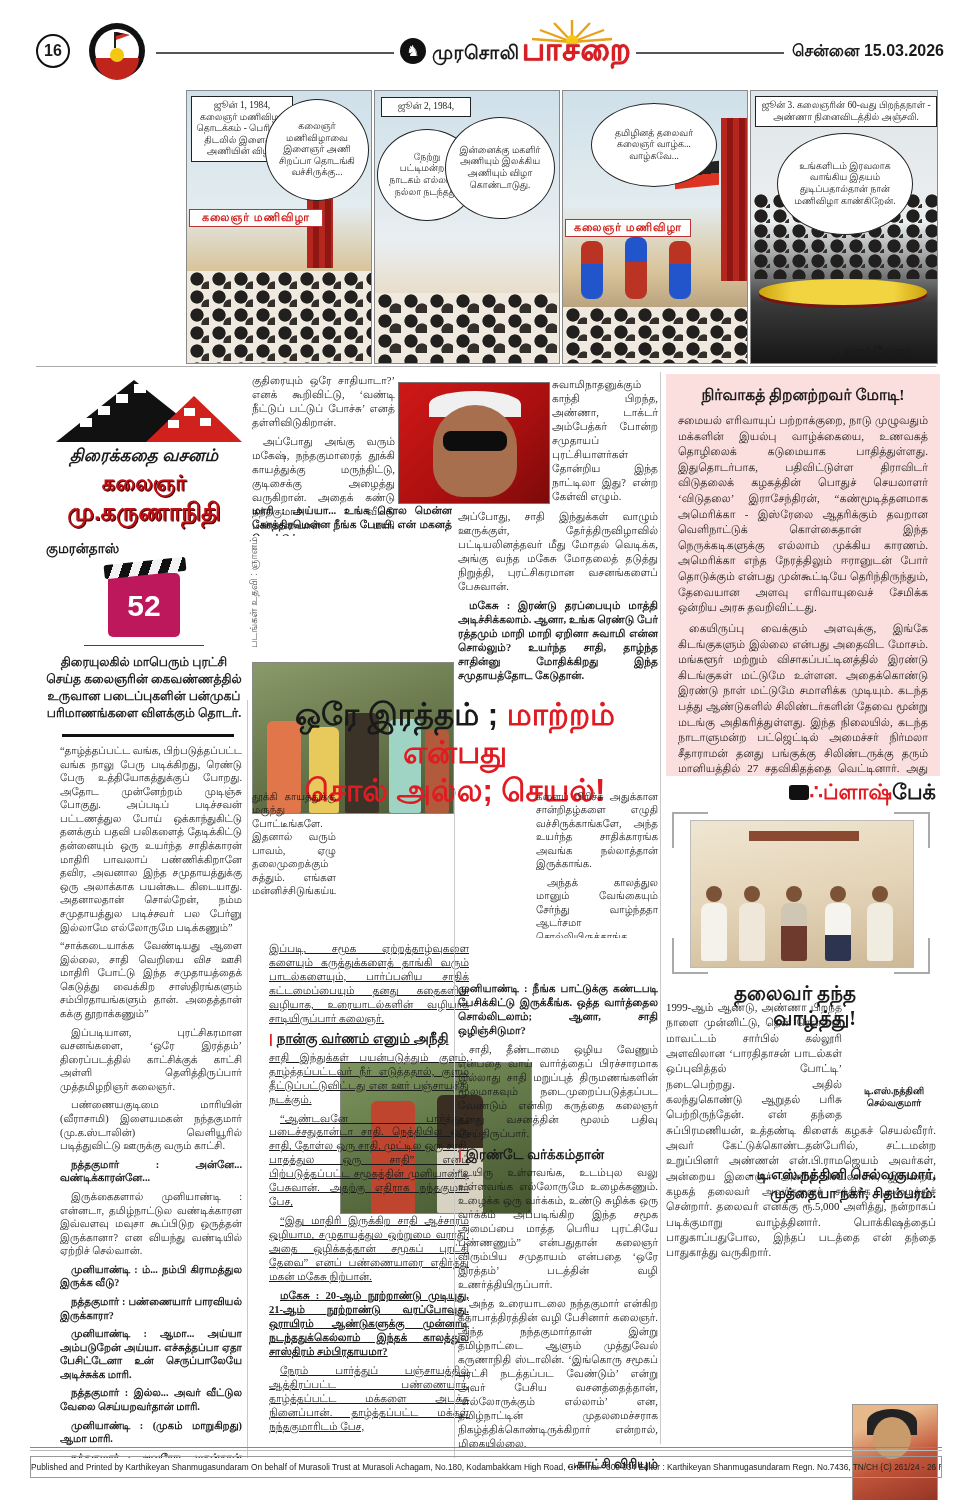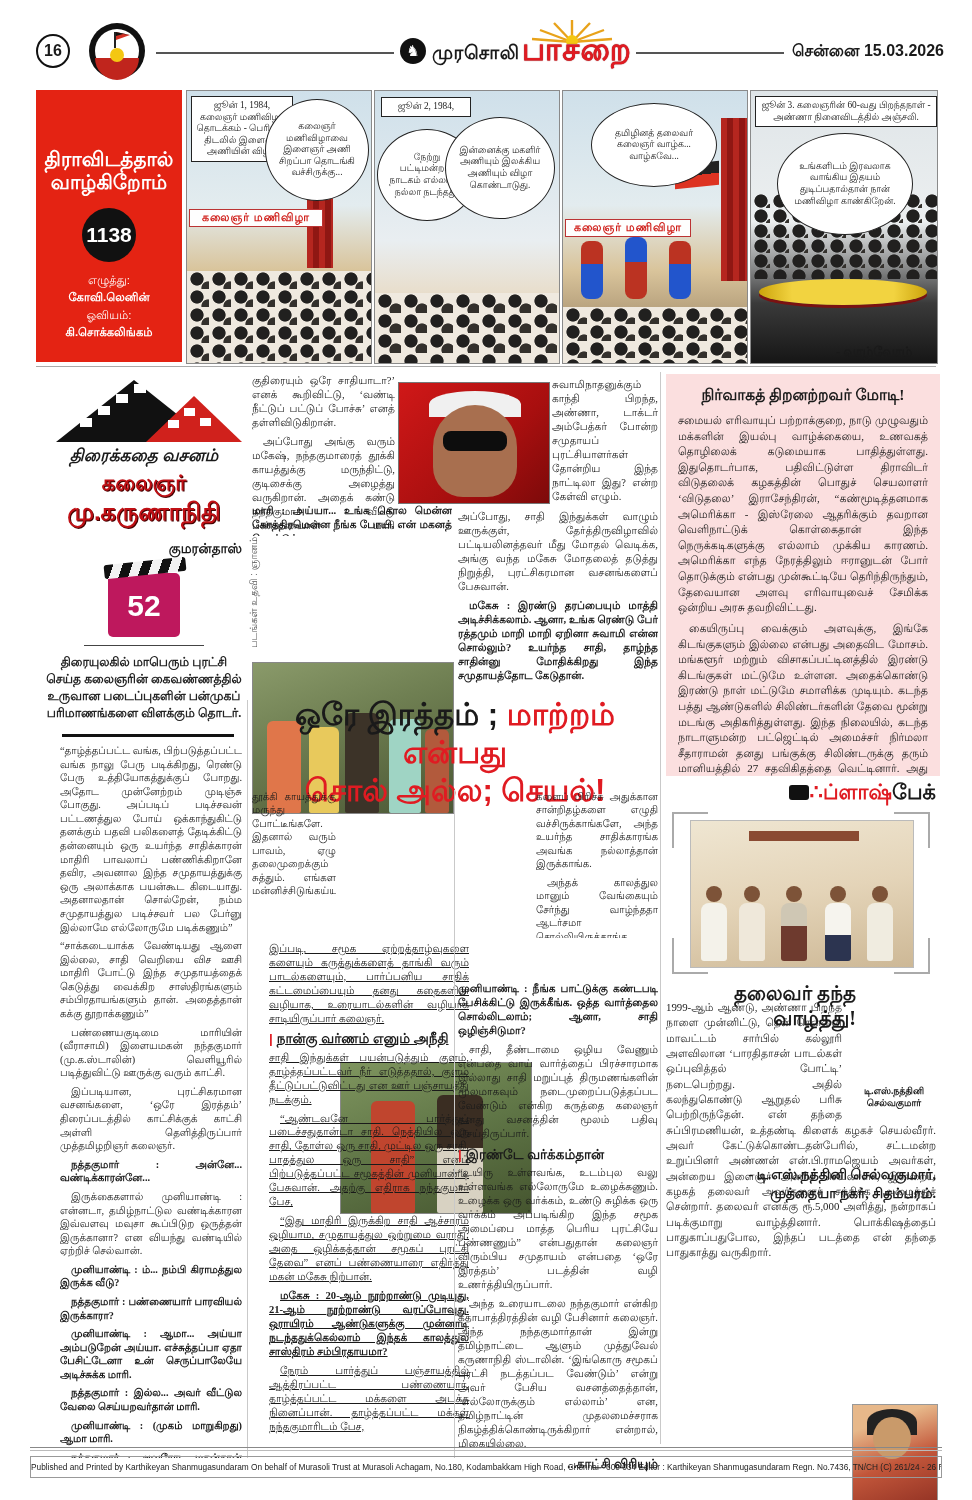--- a/index.html
+++ b/index.html
@@ -45,21 +45,21 @@
            background:repeating-linear-gradient(90deg,#b5261f 0 6px,#8f1713 6px 12px);}
   .flagdmk{position:absolute;width:44px;height:24px;
            background:linear-gradient(180deg,#222 50%,#d32 50%);transform:skewY(-6deg);}
   .signoff{font-weight:bold;font-size:13px;}
   
   .series-label{font-weight:bold;font-size:17px;text-align:center;font-style:italic;}
   .series-author1{font-weight:800;font-size:21px;color:#c01015;text-align:center;
                   text-shadow:1px 1px 0 #400;}
   .series-author2{font-weight:800;font-size:24px;color:#c01015;text-align:center;
                   text-shadow:1px 1px 0 #400;}
-  .series-by{font-weight:bold;font-size:13.5px;text-align:right;}
+  .series-by{font-weight:bold;font-size:13.5px;text-align:left;}
   .clap{width:72px;height:64px;background:#be185d;border-radius:5px;position:relative;margin:6px auto;}
   .clap:before{content:"";position:absolute;top:-12px;left:-4px;width:82px;height:14px;background:
      repeating-linear-gradient(115deg,#111 0 9px,#f2f2f2 9px 18px);transform:rotate(-6deg);border-radius:3px;}
   .clap span{position:absolute;left:0;right:0;top:16px;text-align:center;color:#fff;
      font-weight:800;font-size:30px;font-family:"Liberation Sans",sans-serif;}
   .intro{font-size:12.3px;line-height:1.38;text-align:center;font-weight:bold;color:#222;}
   .vertcap{color:#555;font-size:10px;white-space:nowrap;transform:rotate(-90deg);
            transform-origin:left top;}
   
   .headline{text-align:center;font-weight:800;font-size:31px;line-height:1.22;
@@ -142,30 +142,20 @@
         <line x1="48" y1="24" x2="88" y2="21"></line>
       </g>
       <circle cx="48" cy="23" r="6" fill="#f4c712"></circle>
     </svg>
   </div>
   <div class="abs masthead-red sans" style="left:522px;top:32px;">பாசறை</div>
   <div class="abs date sans" style="left:792px;top:42px;">சென்னை 15.03.2026</div>
 
   <div class="abs" style="left:36px;top:90px;width:900px;height:272px;">
 
-    <div class="abs comicred" style="left:0;top:0;width:146px;height:272px;">
-      <div class="comic-title sans" style="margin-top:58px;">திராவிடத்தால் வாழ்கிறோம்</div>
-      <div class="comic-num sans">1138</div>
-      <div class="comic-credit sans">
-        <span>எழுத்து:</span><br>
-        <b>கோவி.லெனின்</b><br>
-        <span>ஓவியம்:</span><br>
-        <b>கி.சொக்கலிங்கம்</b>
-      </div>
-    </div>
 
     <div class="panel" style="left:150px;width:184px;">
       <div class="curtain" style="left:120px;bottom:35%;top:28%;"></div>
       <div class="banner" style="left:2px;top:118px;width:128px;">கலைஞர் மணிவிழா</div>
       <div class="crowd" style="height:92px;"></div>
       <div class="caption" style="left:4px;top:5px;width:92px;">ஜூன் 1, 1984, கலைஞர் மணிவிழா தொடக்கம் - பெரியார் திடலில் இளைஞர் அணியின் விழா.</div>
       <div class="bubble" style="right:2px;top:8px;width:86px;height:84px;">கலைஞர் மணிவிழாவை இளைஞர் அணி சிறப்பா தொடங்கி வச்சிருக்கு...</div>
     </div>
 
     <div class="panel" style="left:338px;width:184px;background:linear-gradient(180deg,#cfe0ea 0%,#e9eef1 55%,#e8ddca 75%,#b9a383 100%);">
@@ -293,22 +283,22 @@
     <div class="subhead"><span class="bar">|</span><span>இரண்டே வர்க்கம்தான்</span></div>
     <p class="noind">“உயிரு உள்ளவங்க, உடம்புல வலு உள்ளவங்க எல்லோருமே உழைக்கணும். உழைக்க ஒரு வர்க்கம், உண்டு சுழிக்க ஒரு வர்க்கம் அப்படிங்கிற இந்த சமூக அமைப்பை மாத்த பெரிய புரட்சியே பண்ணணும்” என்பதுதான் கலைஞர் விரும்பிய சமுதாயம் என்பதை ‘ஒரே இரத்தம்’ படத்தின் வழி உணர்த்தியிருப்பார்.</p>
     <p>அந்த உரையாடலை நந்தகுமார் என்கிற கதாபாத்திரத்தின் வழி பேசினார் கலைஞர். அந்த நந்தகுமார்தான் இன்று தமிழ்நாட்டை ஆளும் முத்துவேல் கருணாநிதி ஸ்டாலின். ‘இங்கொரு சமூகப் புரட்சி நடத்தப்பட வேண்டும்’ என்று அவர் பேசிய வசனத்தைத்தான், ‘எல்லோருக்கும் எல்லாம்’ என, தமிழ்நாட்டின் முதலமைச்சராக நிகழ்த்திக்கொண்டிருக்கிறார் என்றால், மிகையில்லை.</p>
     <div class="contin">...காட்சி விரியும்</div>
   </div>
 
   <div class="hline" style="left:62px;top:734px;width:172px;height:3px;background:#111;"></div>
   <div class="abs jtext" style="left:60px;top:744px;width:182px;height:714px;overflow:hidden;font-size:10.3px;">
     <p class="noind">“தாழ்த்தப்பட்ட வங்க, பிற்படுத்தப்பட்ட வங்க நாலு பேரு படிக்கிறது, ரெண்டு பேரு உத்தியோகத்துக்குப் போறது. அதோட முன்னேற்றம் முடிஞ்சு போகுது. அப்படிப் படிச்சவன் பட்டணத்துல போய் ஒக்காந்துகிட்டு தனக்கும் பதவி பலிகளைத் தேடிக்கிட்டு தன்னையும் ஒரு உயர்ந்த சாதிக்காரன் மாதிரி பாவலாப் பண்ணிக்கிறானே தவிர, அவனால இந்த சமுதாயத்துக்கு ஒரு அலாக்காக பயன்கூட கிடையாது. அதனாலதான் சொல்றேன், நம்ம சமுதாயத்துல படிச்சவர் பல பேர்னு இல்லாமே எல்லோருமே படிக்கணும்”</p>
     <p class="noind">“சாக்கடையாக்க வேண்டியது ஆளை இல்லை, சாதி வெறியை விச ஊசி மாதிரி போட்டு இந்த சமுதாயத்தைக் கெடுத்து வைக்கிற சாஸ்திரங்களும் சம்பிரதாயங்களும் தான். அதைத்தான் கக்கு தூறாக்கணும்”</p>
+    <p>இப்படியான, புரட்சிகரமான வசனங்களை, ‘ஒரே இரத்தம்’ திரைப்படத்தில் காட்சிக்குக் காட்சி அள்ளி தெளித்திருப்பார் முத்தமிழறிஞர் கலைஞர்.</p>
     <p>பண்ணையகுடிமை மாரியின் (வீராசாமி) இளையமகன் நந்தகுமார் (மு.க.ஸ்டாலின்) வெளியூரில் படித்துவிட்டு ஊருக்கு வரும் காட்சி.</p>
-    <p>இப்படியான, புரட்சிகரமான வசனங்களை, ‘ஒரே இரத்தம்’ திரைப்படத்தில் காட்சிக்குக் காட்சி அள்ளி தெளித்திருப்பார் முத்தமிழறிஞர் கலைஞர்.</p>
     <p class="dialog">நத்தகுமார் : அன்னே... வண்டிக்காரன்னே...</p>
     <p>இருக்கைகளால் முனியாண்டி : என்னடா, தமிழ்நாட்டுல வண்டிக்காரன இவ்வளவு மவுசா கூப்பிடுற ஒருத்தன் இருக்கானா? என வியந்து வண்டியில் ஏற்றிச் செல்வான்.</p>
     <p class="dialog">முனியாண்டி : ம்... நம்பி கிராமத்துல இருக்க வீடு?</p>
     <p class="dialog">நத்தகுமார் : பண்ணையார் பாரவியல் இருக்காரா?</p>
     <p class="dialog">முனியாண்டி : ஆமா... அய்யா அம்படுறேன் அய்யா. எச்சுத்தப்பா ஏதா பேசிட்டேனா உன் செருப்பாலேயே அடிச்சுக்க மாரி.</p>
     <p class="dialog">நத்தகுமார் : இல்ல... அவர் வீட்டுல வேலை செய்யறவர்தான் மாரி.</p>
     <p class="dialog">முனியாண்டி : (முகம் மாறுகிறது) ஆமா மாரி.</p>
     <p class="dialog">நத்தகுமார் : அவரோட மகன்தான் நான்.</p>
 
   </div>

